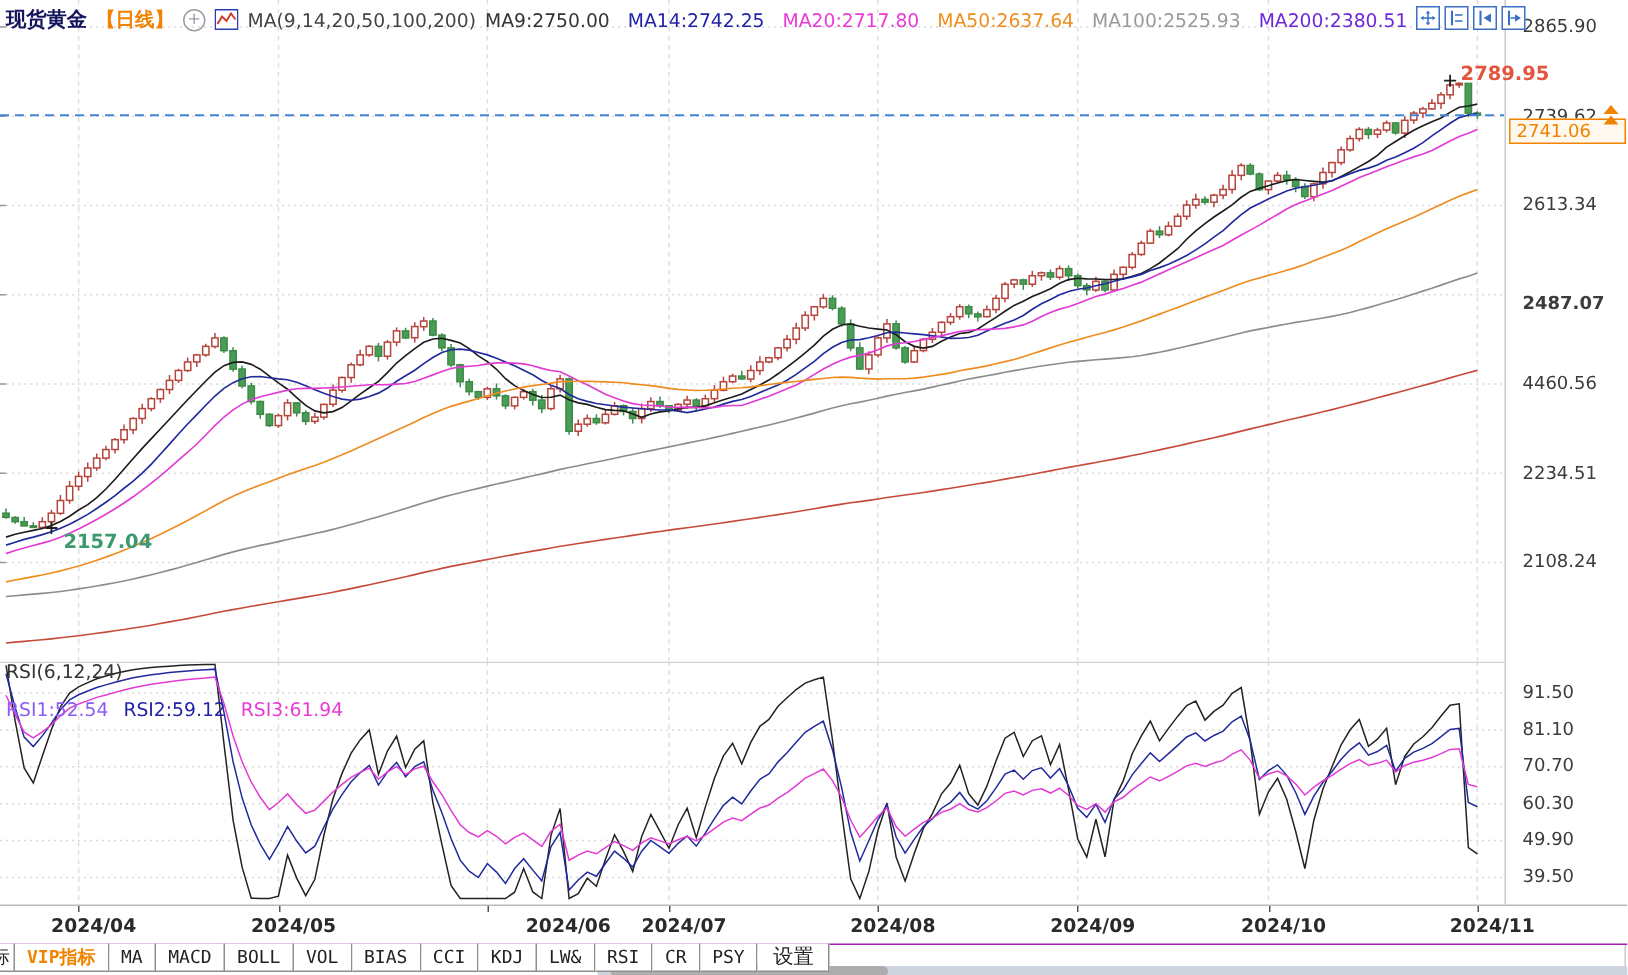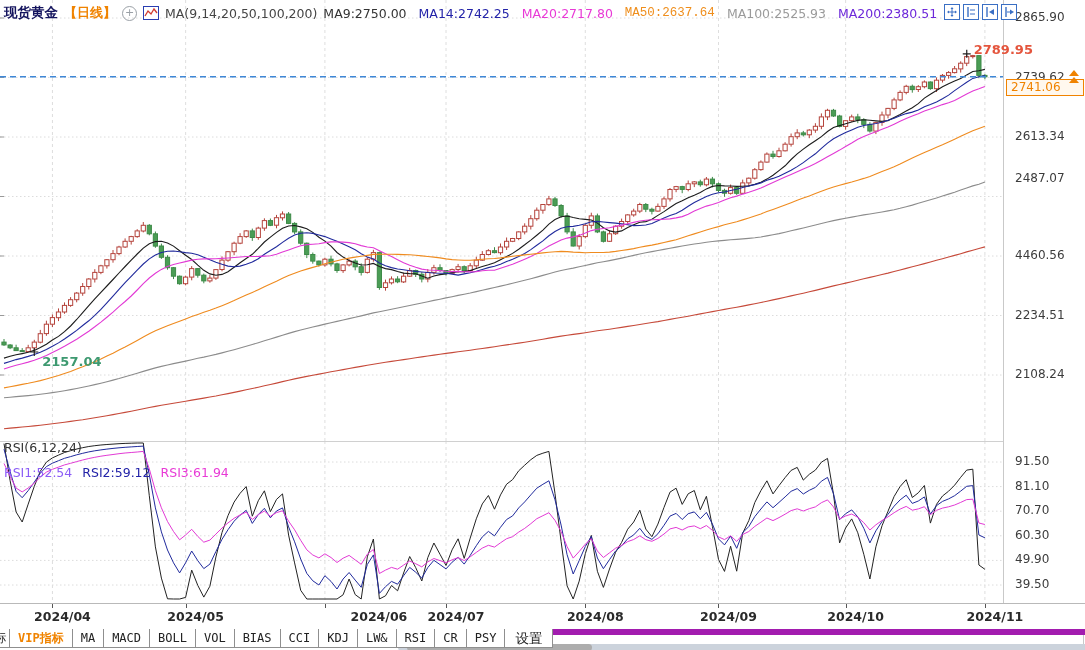--- a/index.html
+++ b/index.html
@@ -28,21 +28,21 @@
   .up-arrows{position:absolute;left:65px;top:70px;display:flex;flex-direction:column;gap:1px;z-index:8;}
   .up-arrows i{width:0;height:0;border-left:5px solid transparent;border-right:5px solid transparent;
            border-bottom:6px solid #f08300;display:block;}
   
   #rsihdr{position:absolute;left:4px;top:440px;height:15px;display:flex;gap:10px;font-size:12.5px;
           white-space:nowrap;z-index:5;background:transparent;flex-direction:column;}
   
   .annot{position:absolute;font-size:13px;font-weight:bold;z-index:5;}
   
   #xaxis{position:absolute;left:0;top:603px;width:1085px;height:25px;border-top:1px solid #b9b9b9;
-         border-bottom:6px solid #a21caf;background:#fff;z-index:4;}
+         border-bottom:1px solid #a21caf;background:#fff;z-index:4;}
   .xlab{position:absolute;top:5px;transform:translateX(-50%);font-size:12.5px;font-weight:bold;color:#2a2a2a;}
   .xtick{position:absolute;top:0;width:1px;height:4px;background:#555;}
   
   #tabs{position:absolute;left:0;top:629px;height:19px;display:flex;z-index:4;
         font-family:"DejaVu Sans Mono","Liberation Mono",monospace;}
   .tab{height:18px;line-height:18px;text-align:center;font-size:12px;color:#222;border-right:1px solid #8f8f8f;
        border-bottom:1px solid #8f8f8f;background:#fff;cursor:pointer;padding:0 8px;white-space:nowrap;}
   .tab.active{color:#f08300;font-weight:bold;}
   .tab.partial{width:9px;padding:0;overflow:hidden;}
   .tab.partial span{display:inline-block;margin-left:-8px;}
@@ -447,21 +447,21 @@
     <span class="circle-plus">+</span>
     <svg class="chart-ic" viewBox="0 0 16 14">
       <rect x="0.5" y="0.5" width="15" height="13" fill="#fff" stroke="#2a3eb1"></rect>
       <polyline points="2,10 5,5 8,8 11,3 14,7" fill="none" stroke="#d03a2f" stroke-width="1.3"></polyline>
     </svg>
     <span class="ma-item" style="color:#444">MA(9,14,20,50,100,200)</span>
     <span id="ma-legend" style="display:flex;gap:12px;">
         <span class="ma-item" style="color: rgb(51, 51, 51);">MA9:2750.00</span>
         <span class="ma-item" style="color: rgb(35, 35, 168);">MA14:2742.25</span>
         <span class="ma-item" style="color: rgb(232, 58, 214);">MA20:2717.80</span>
-        <span class="ma-item" style="color: rgb(239, 142, 28); font-family: Liberation Mono, monospace;">MA50:2637.64</span>
+        <span class="ma-item" style="color: rgb(239, 142, 28);">MA50:2637.64</span>
         <span class="ma-item" style="color: rgb(154, 154, 154);">MA100:2525.93</span>
         <span class="ma-item" style="color: #6d28d9;">MA200:2380.51</span>
       </span>
   </div>
 
   <div id="tools">
       <div class="tool">
         <svg width="10" height="10" viewBox="0 0 10 10">
           <path d="M5 0 L6.5 2 H3.5 Z M5 10 L3.5 8 H6.5 Z M0 5 L2 3.5 V6.5 Z M10 5 L8 6.5 V3.5 Z" fill="#3a6fc4"></path>
           <path d="M5 1 V9 M1 5 H9" stroke="#3a6fc4" stroke-width="1"></path>
@@ -491,21 +491,21 @@
   <div id="paxis">
     <div class="cur-box">2741.06</div>
     <div class="up-arrows">
         <i></i>
         <i></i>
       </div>
     <div id="rsi-labels"></div>
   <div class="plabel" style="top: 10px;">2865.90</div>
       <div class="plabel" style="top: 69.5031px;">2739.62</div>
       <div class="plabel" style="top: 129.006px;">2613.34</div>
-      <div class="plabel" style="top: 171px;">2487.07</div>
+      <div class="plabel" style="top: 195px; font-weight: bold;">2487.07</div>
       <div class="plabel" style="top: 248.008px;">4460.56</div>
       <div class="plabel" style="top: 307.511px;">2234.51</div>
       <div class="plabel" style="top: 367.009px;">2108.24</div>
       <div class="plabel" style="top: 454px;">91.50</div>
       <div class="plabel" style="top: 478.596px;">81.10</div>
       <div class="plabel" style="top: 503.192px;">70.70</div>
       <div class="plabel" style="top: 527.788px;">60.30</div>
       <div class="plabel" style="top: 552.384px;">49.90</div>
       <div class="plabel" style="top: 576.98px;">39.50</div>
     </div>

